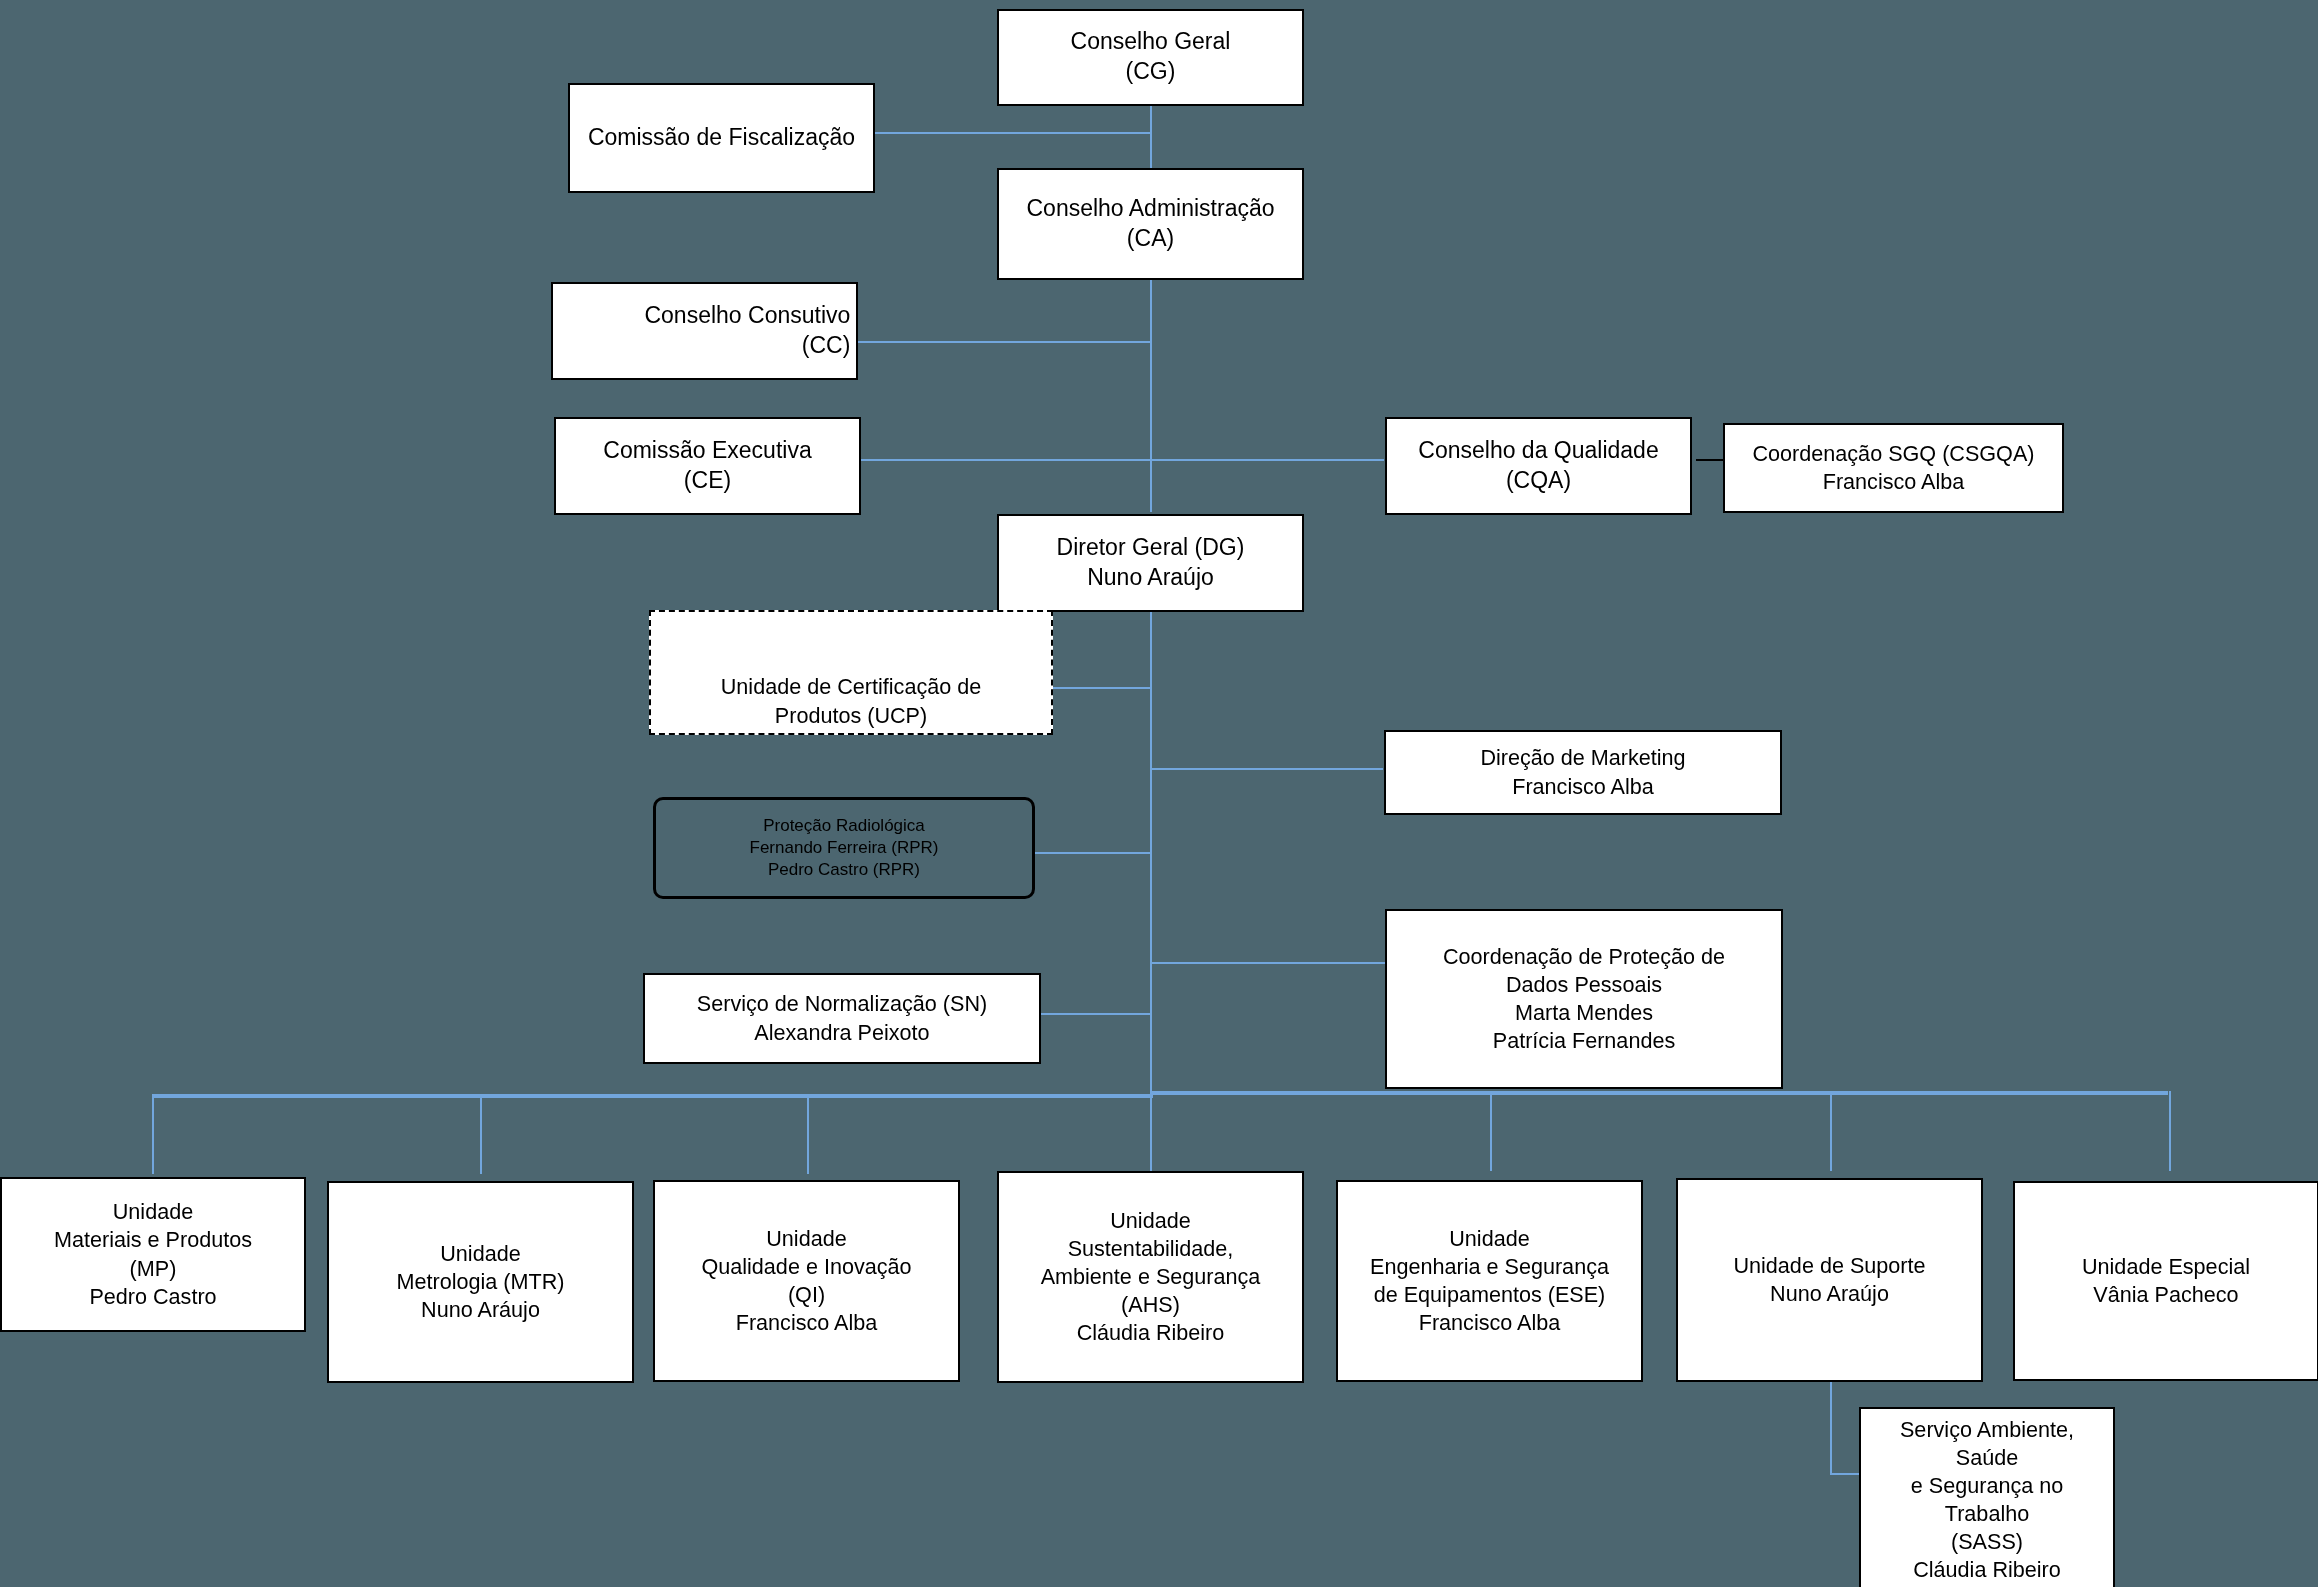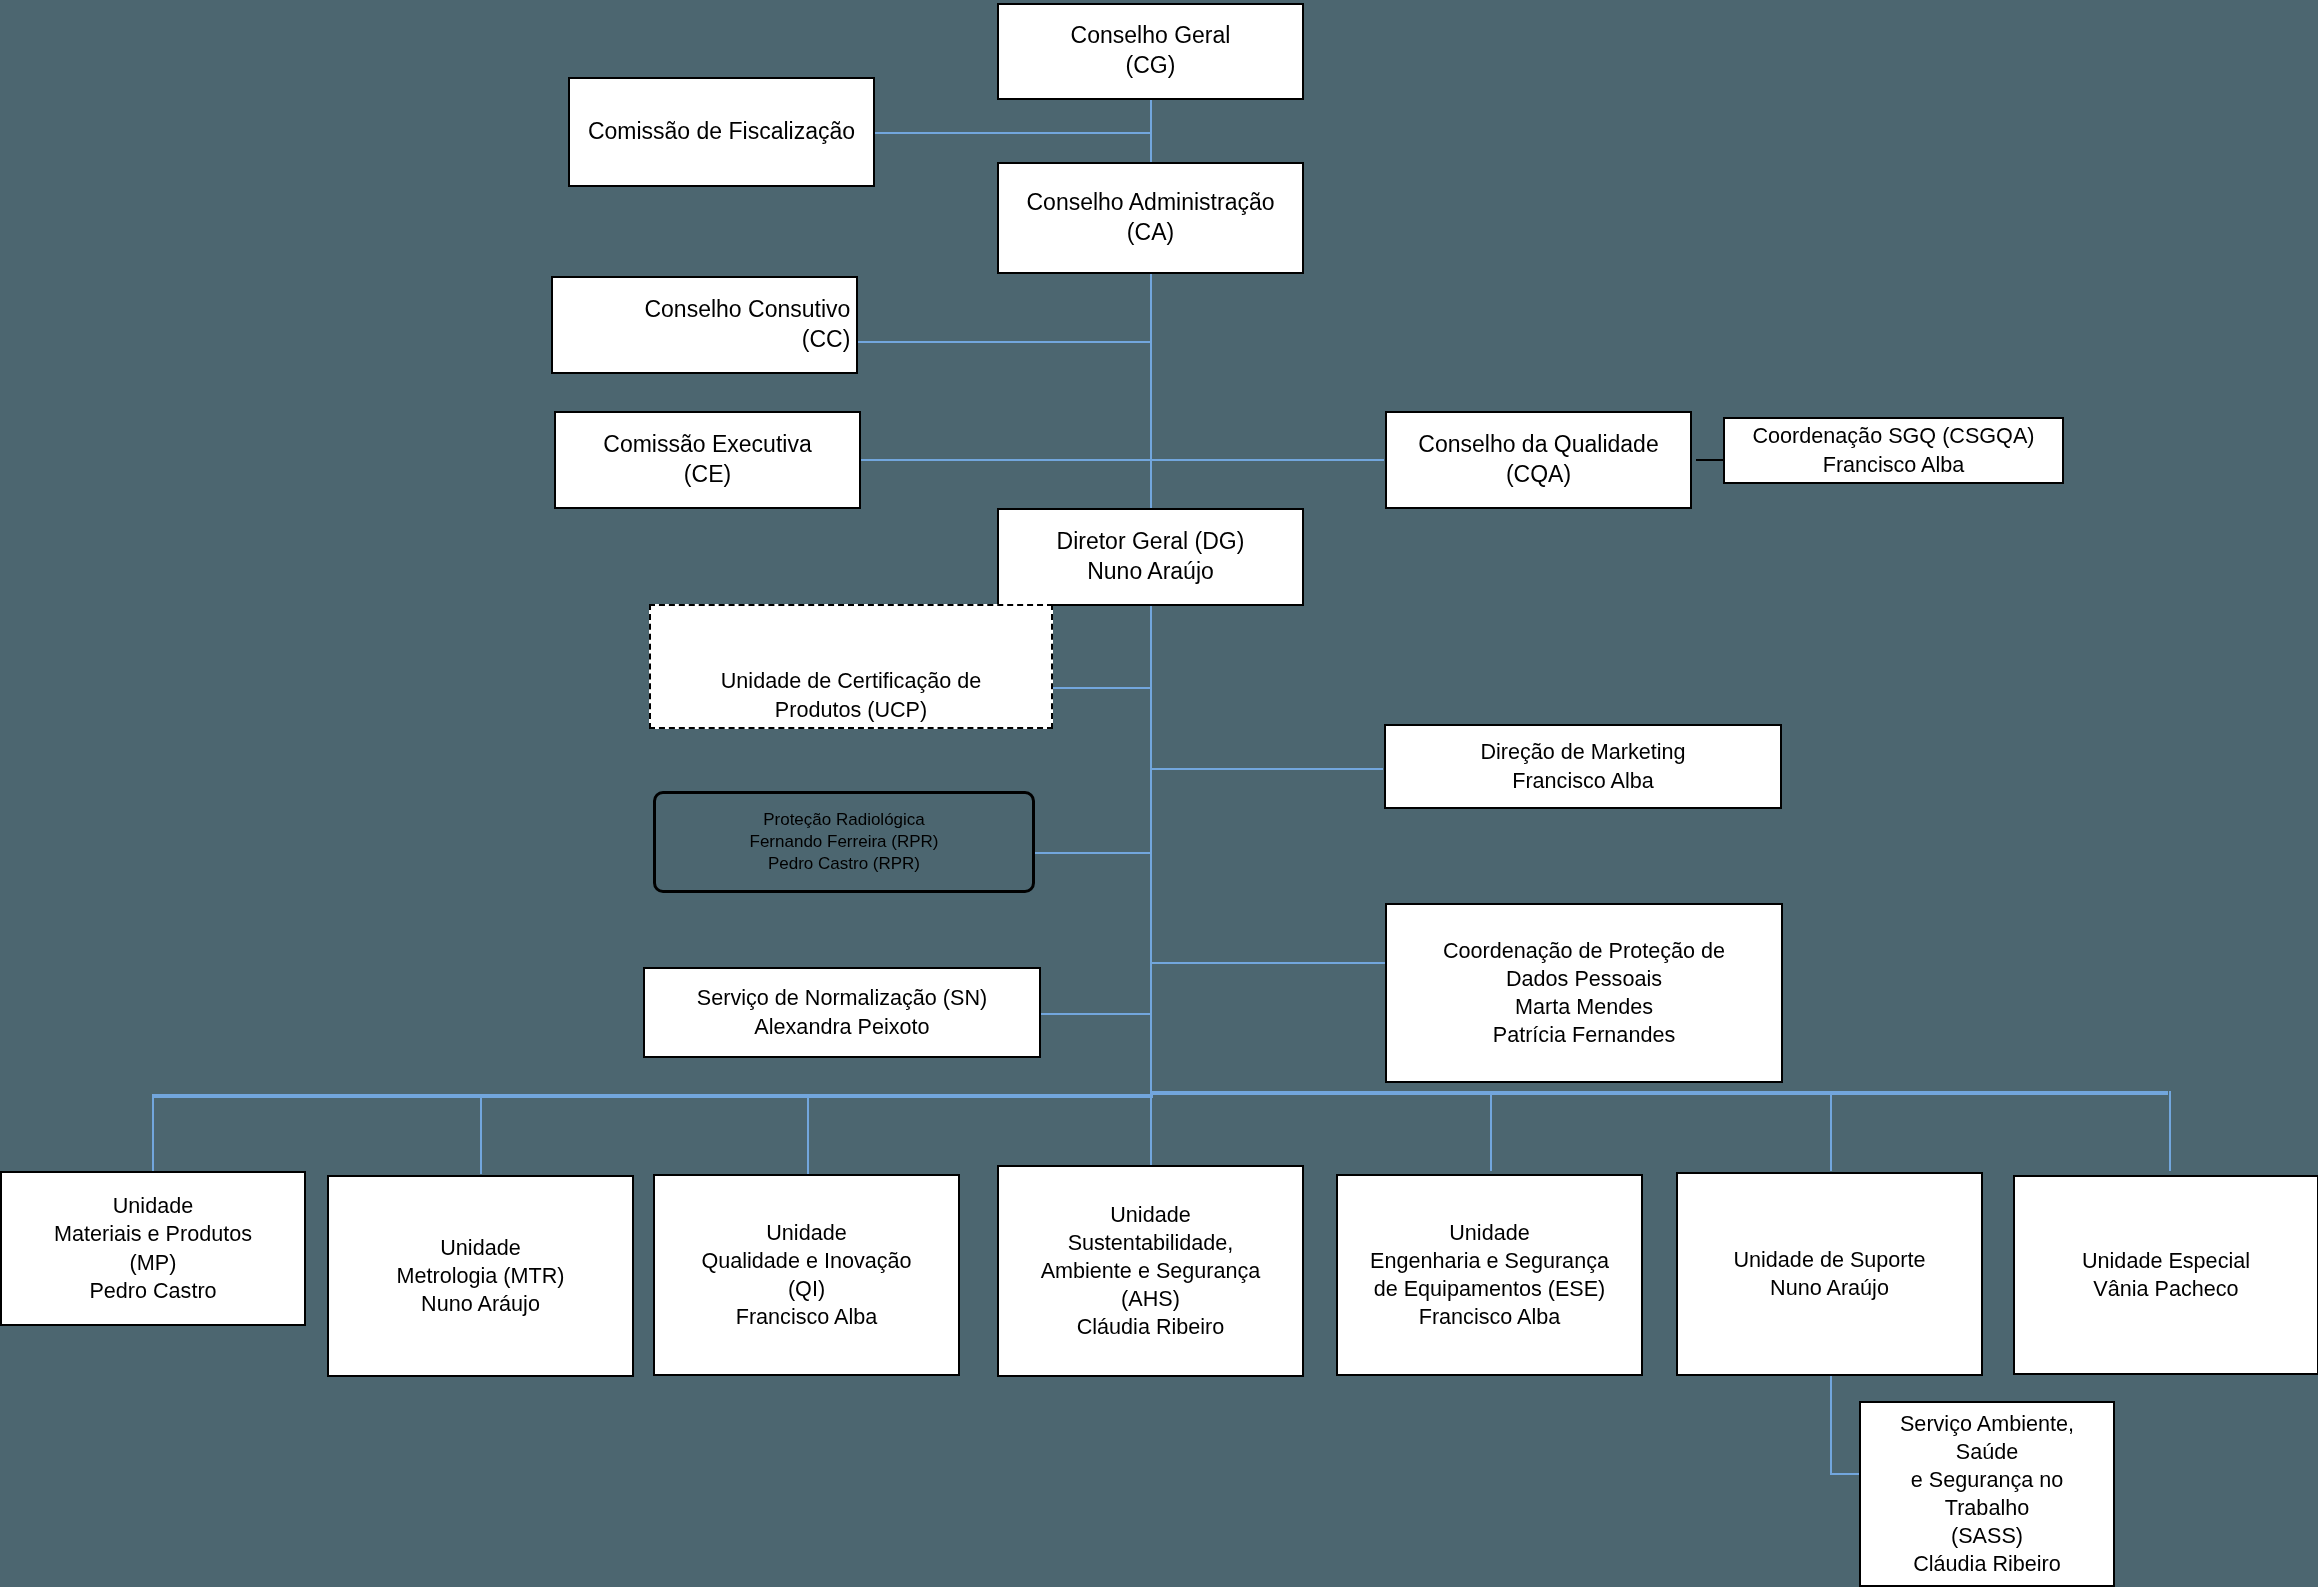--- a/index.html
+++ b/index.html
@@ -29,20 +29,21 @@
     background:#ffffff;
     border:2.8px solid #000000;
     display:flex;
     align-items:center;
     justify-content:center;
     text-align:center;
     color:#000;
     line-height:1.30;
     padding:3.4px 5.7px;
     z-index:5;
+    margin-top:6px;
   }
   .node .txt{width:100%;}
   .node .ln2{display:block;}
   .f40{font-size:23px;}
   .f38{font-size:21.6px;}
   .f30{font-size:17px;border-radius:10px;}
 
   .dashed{border:2.8px dashed #000000;}
   .transparent{background:transparent;border:3.4px solid #000;}
   .spacer{height:0.75em;}
@@ -126,21 +127,21 @@
     </span>
   </div>
 
   <div class="node f40" style="left:1385px;top:411px;width:307px;height:98px;">
     <span class="txt">
       <span class="ln2">Conselho da Qualidade</span>
       <span class="ln2">(CQA)</span>
     </span>
   </div>
 
-  <div class="node f38" style="left:1723px;top:417px;width:341px;height:67px;">
+  <div class="node f38" style="left:1723px;top:417px;width:341px;height:90px;">
     <span class="txt">
       <span class="ln2">Coordenação SGQ (CSGQA)</span>
       <span class="ln2">Francisco Alba</span>
     </span>
   </div>
 
   <div class="node f40" style="left:997px;top:508px;width:307px;height:98px;">
     <span class="txt">
       <span class="ln2">Diretor Geral (DG)</span>
       <span class="ln2">Nuno Araújo</span>

